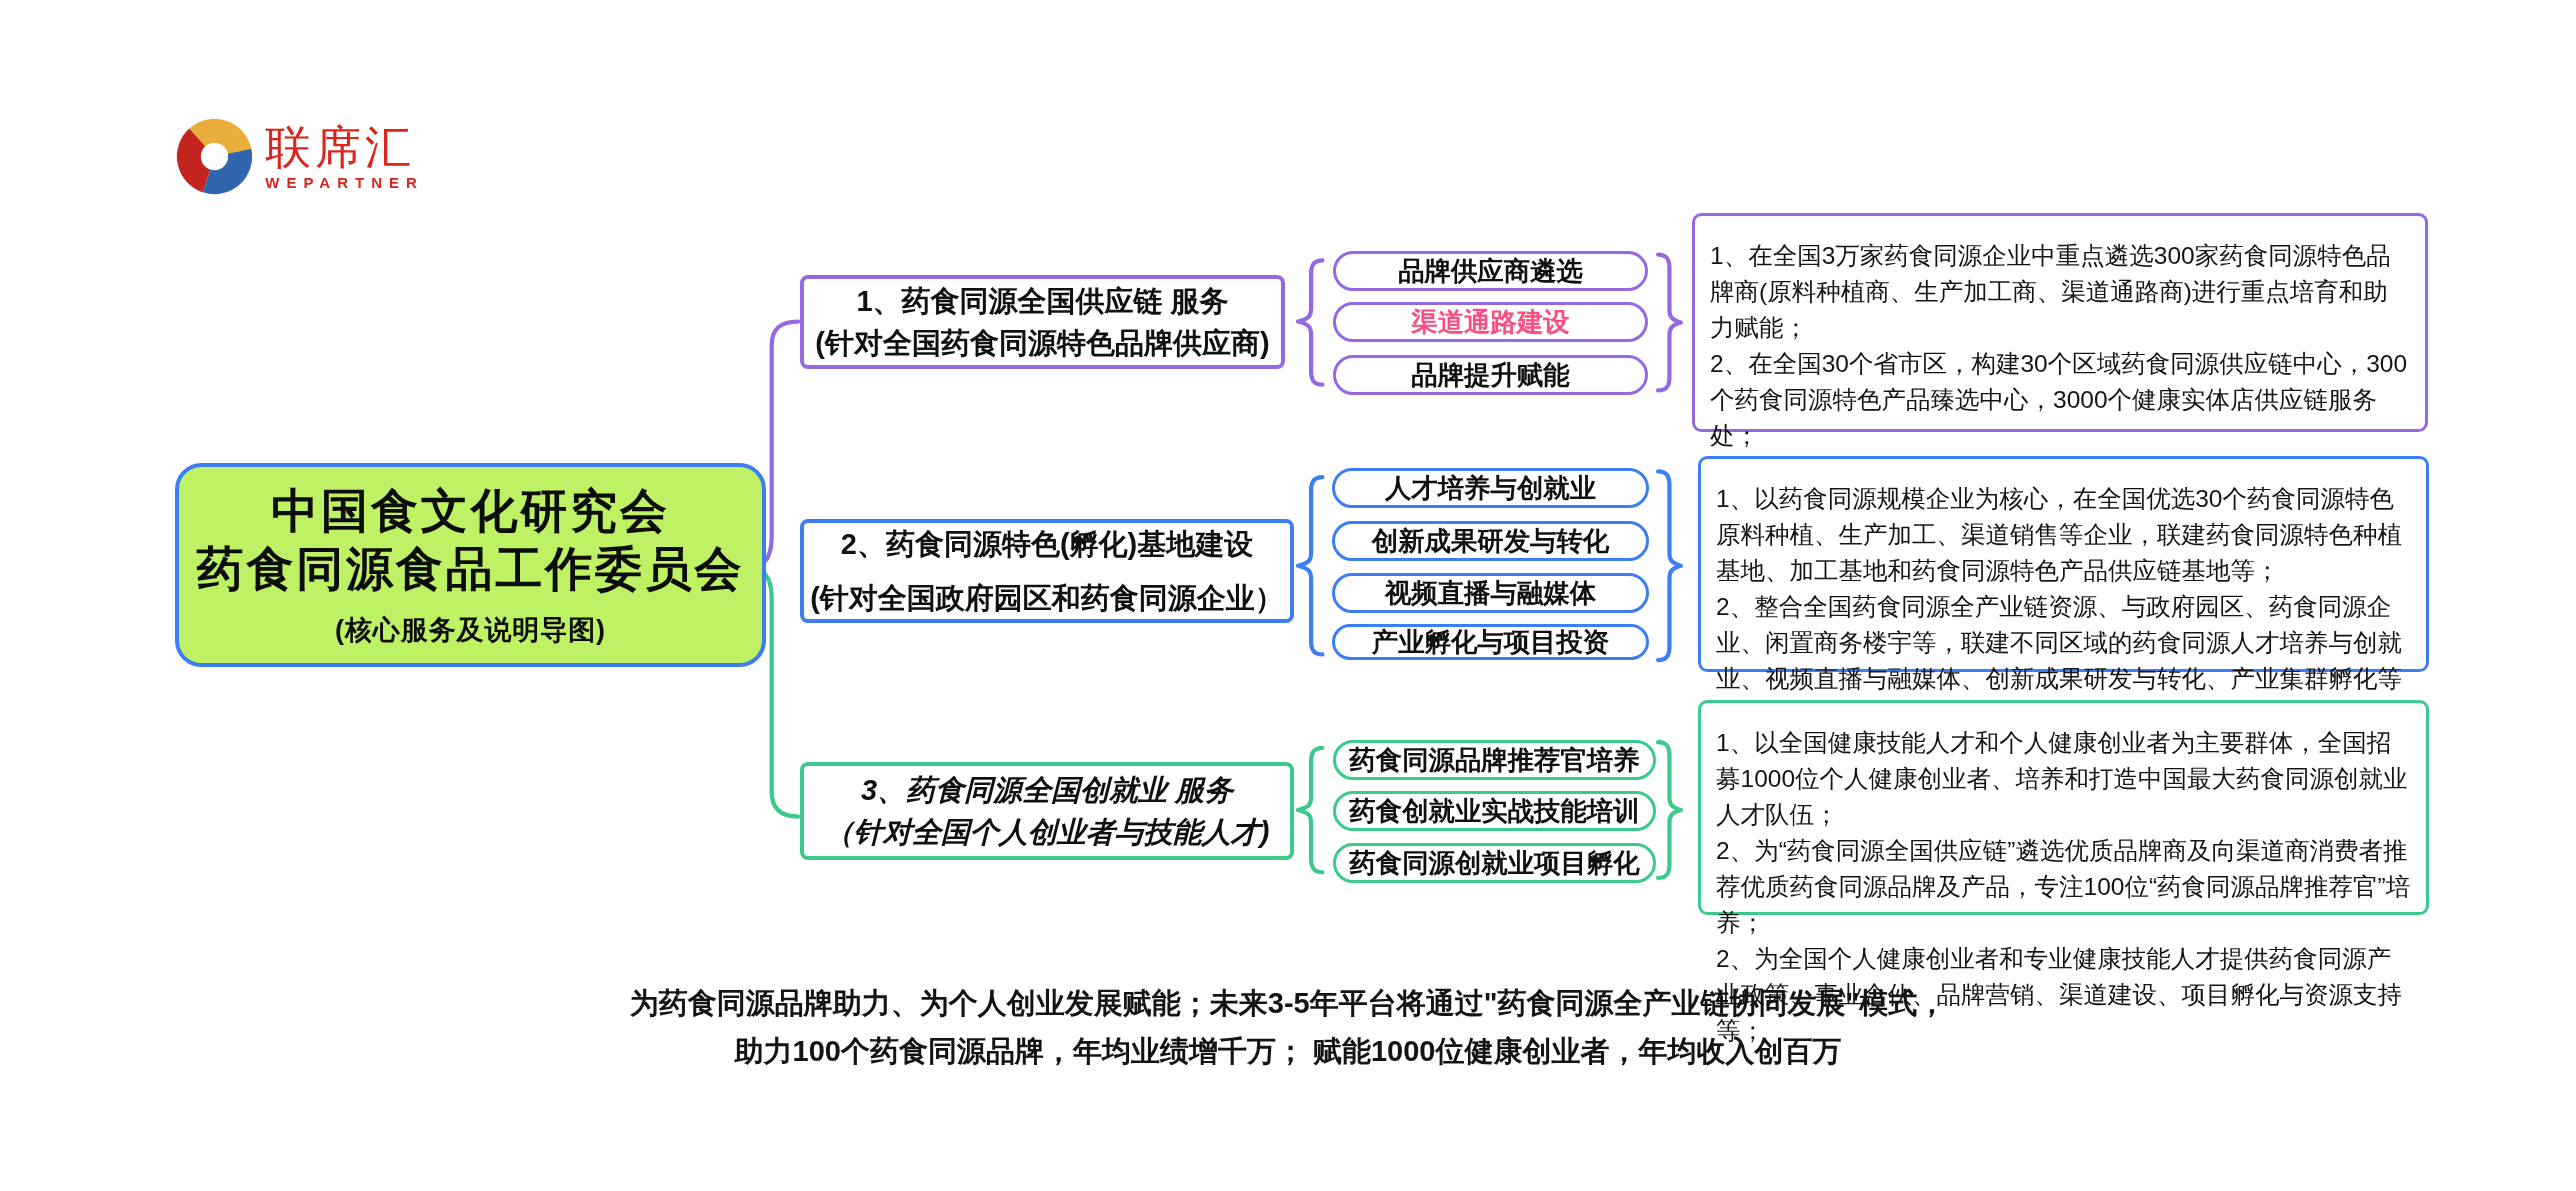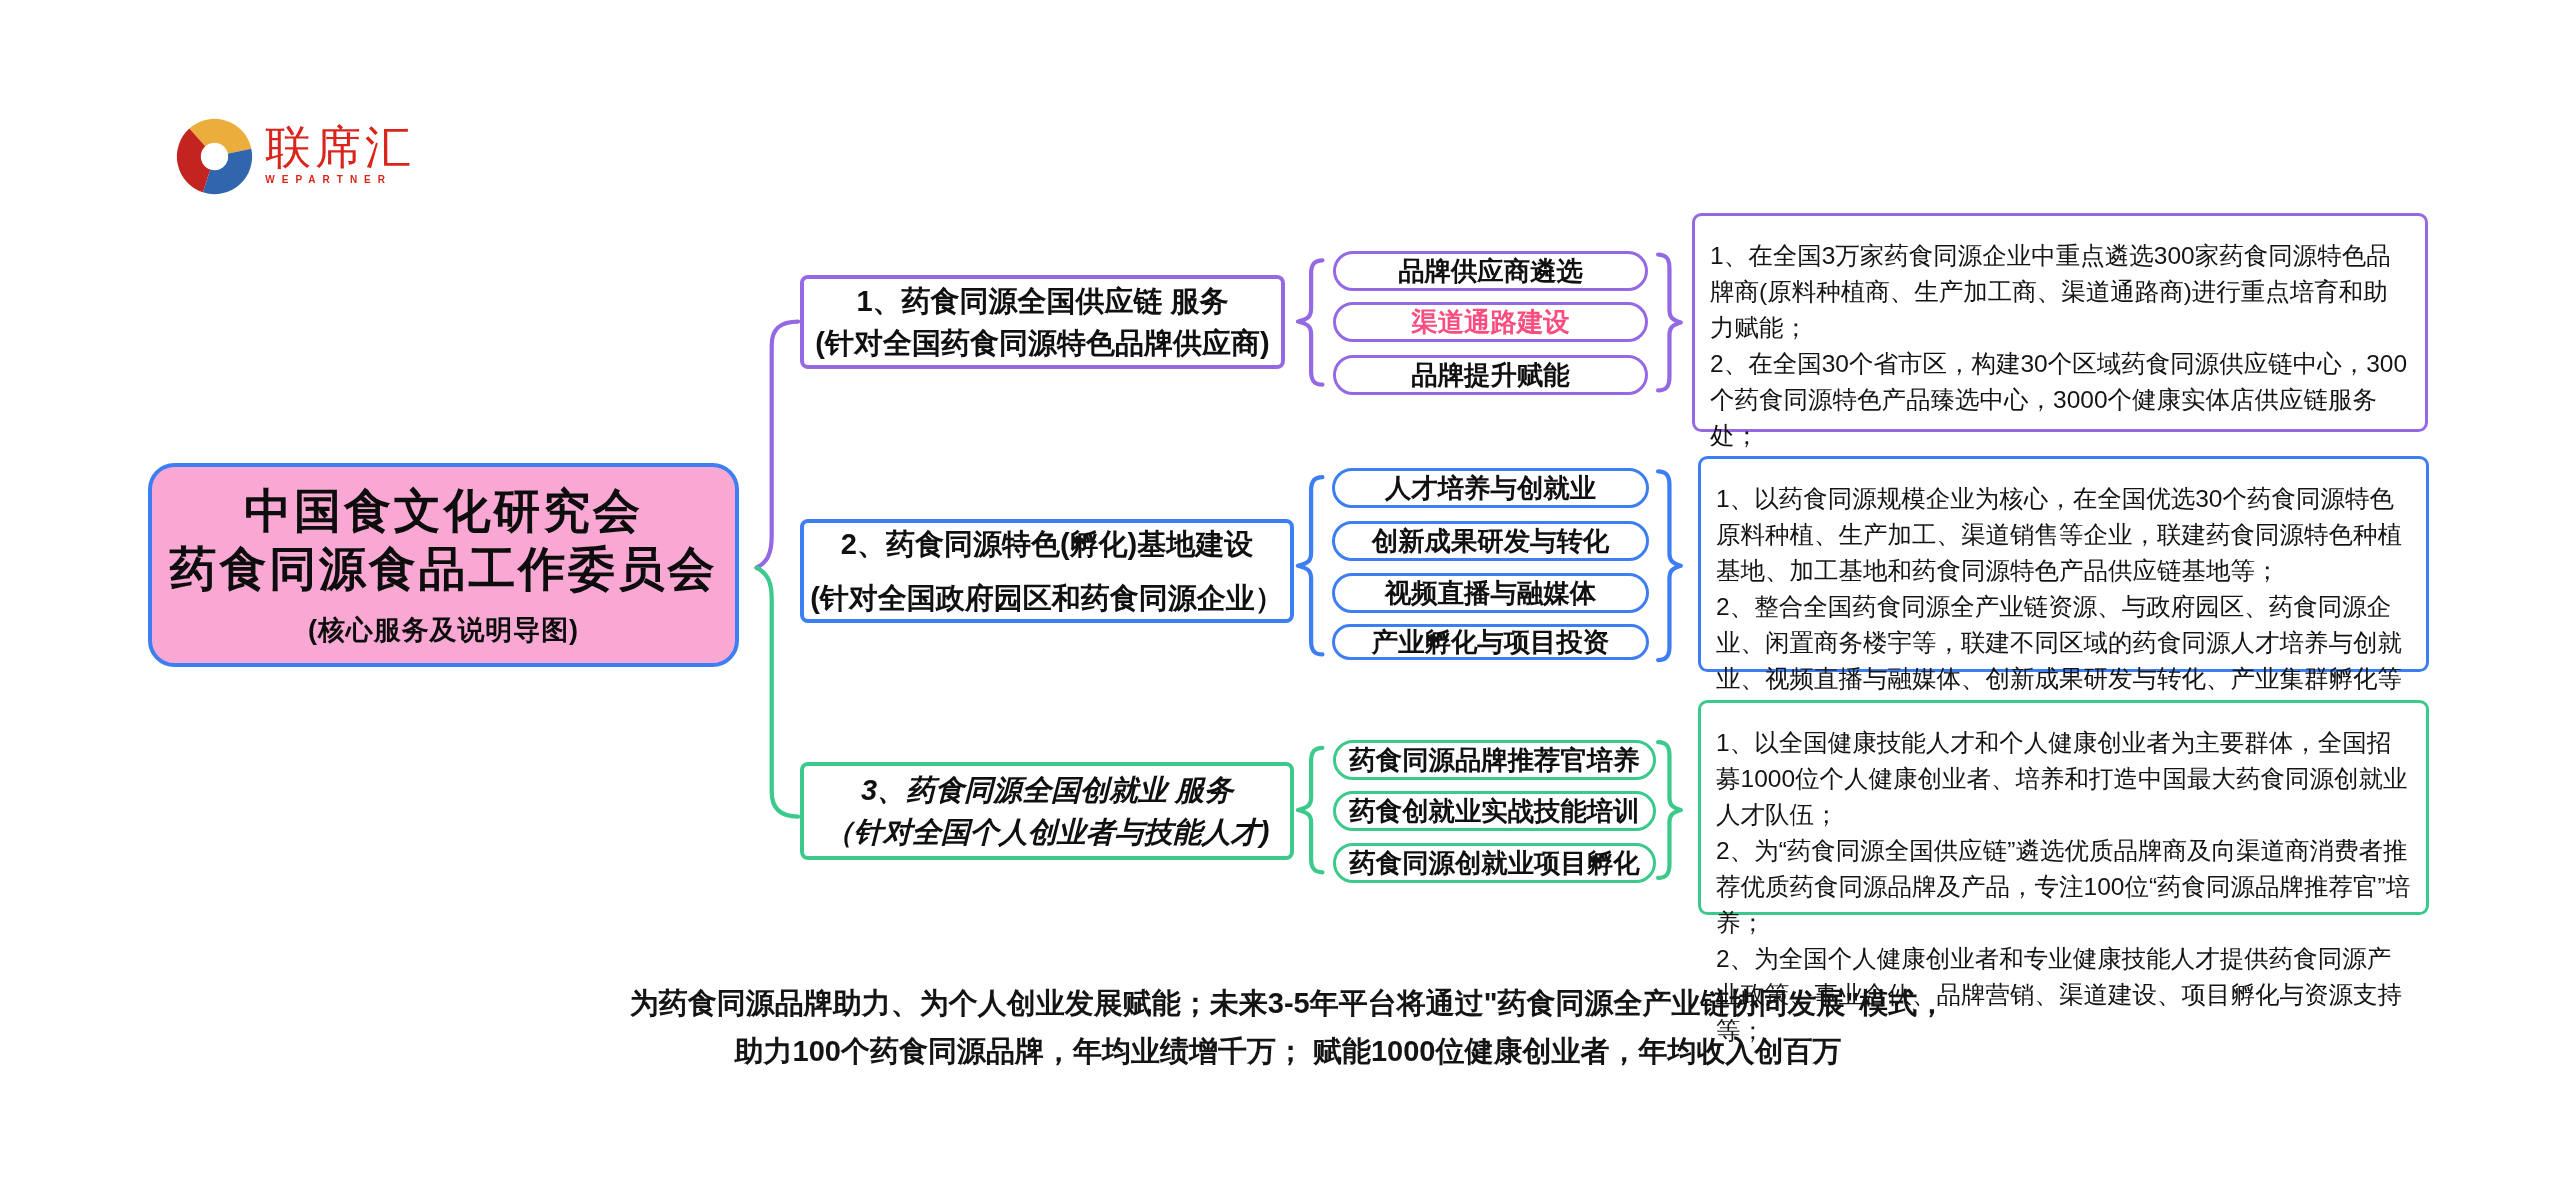--- a/index.html
+++ b/index.html
@@ -4,21 +4,21 @@
 <style>
   html,body{margin:0;padding:0;background:#ffffff;}
   body{font-family:"Liberation Sans","DejaVu Sans",sans-serif;}
   .canvas{position:relative;width:2576px;height:1191px;background:#ffffff;overflow:hidden;}
 
   
   .logo{position:absolute;left:175px;top:117px;display:flex;align-items:flex-start;}
   .logo-mark{width:79px;height:79px;}
   .logo-text{margin-left:11.3px;display:flex;flex-direction:column;}
   .logo-name{font-size:46px;font-weight:400;letter-spacing:3.8px;line-height:49px;margin-top:5.7px;}
-  .logo-sub{font-size:10px;font-weight:700;letter-spacing:7px;margin-top:1.9px;}
+  .logo-sub{font-size:15px;font-weight:700;letter-spacing:7px;margin-top:1.9px;}
 
   
   .central{position:absolute;left:148px;top:463px;width:591px;height:204px;
     border:4.2px solid;border-radius:26.4px;box-sizing:border-box;
     display:flex;flex-direction:column;justify-content:center;align-items:center;text-align:center;}
   .central .t1,.central .t2{font-size:47px;font-weight:900;letter-spacing:2.8px;line-height:58px;color:#0d0d0d;}
   .central .t3{font-size:27px;font-weight:700;letter-spacing:0.9px;margin-top:13.2px;color:#0d0d0d;}
 
   
   .bnode{position:absolute;border:4.2px solid;border-radius:8px;background:#fff;box-sizing:border-box;
@@ -77,21 +77,21 @@
     <path d="M 1402 276 C 1393 276 1390 281 1390 290 L 1390 327 C 1390 335 1388 338 1376 341 C 1388 344 1390 347 1390 355 L 1390 394 C 1390 403 1393 408 1402 408" stroke="#9669e4"></path>
     <path d="M 1758 270 C 1767 270 1770 275 1770 284 L 1770 328 C 1770 336 1772 339 1782 342 C 1772 345 1770 348 1770 356 L 1770 400 C 1770 409 1767 414 1758 414" stroke="#9669e4"></path>
 
     <path d="M 1402 506 C 1393 506 1390 511 1390 520 L 1390 586 C 1390 594 1388 597 1376 600 C 1388 603 1390 606 1390 614 L 1390 680 C 1390 689 1393 694 1402 694" stroke="#3d7ef2"></path>
     <path d="M 1758 500 C 1767 500 1770 505 1770 514 L 1770 586 C 1770 594 1772 597 1782 600 C 1772 603 1770 606 1770 614 L 1770 686 C 1770 695 1767 700 1758 700" stroke="#3d7ef2"></path>
 
     <path d="M 1402 793 C 1393 793 1390 798 1390 807 L 1390 845 C 1390 853 1388 856 1376 859 C 1388 862 1390 865 1390 873 L 1390 911 C 1390 920 1393 925 1402 925" stroke="#3cc98c"></path>
     <path d="M 1758 787 C 1767 787 1770 792 1770 801 L 1770 845 C 1770 853 1772 856 1782 859 C 1772 862 1770 865 1770 873 L 1770 917 C 1770 926 1767 931 1758 931" stroke="#3cc98c"></path>
   </svg>
 
-  <div class="central" style="border-color: rgb(61, 126, 242); background-color: #f9a8d4;">
+  <div class="central" style="border-color: rgb(61, 126, 242); background-color: #bef264; margin-left: 27px;">
     <div class="t1">中国食文化研究会</div>
     <div class="t2">药食同源食品工作委员会</div>
     <div class="t3">(核心服务及说明导图)</div>
   </div>
 
   <div class="bnode" id="bnode1" style="border-color: rgb(150, 105, 228);">
     <div class="l1">1、药食同源全国供应链 服务</div>
     <div class="l2">(针对全国药食同源特色品牌供应商)</div>
   </div>
   <div class="pill" style="left: 1333px; top: 251px; width: 315px; height: 40px; border-color: rgb(150, 105, 228);">品牌供应商遴选</div>

